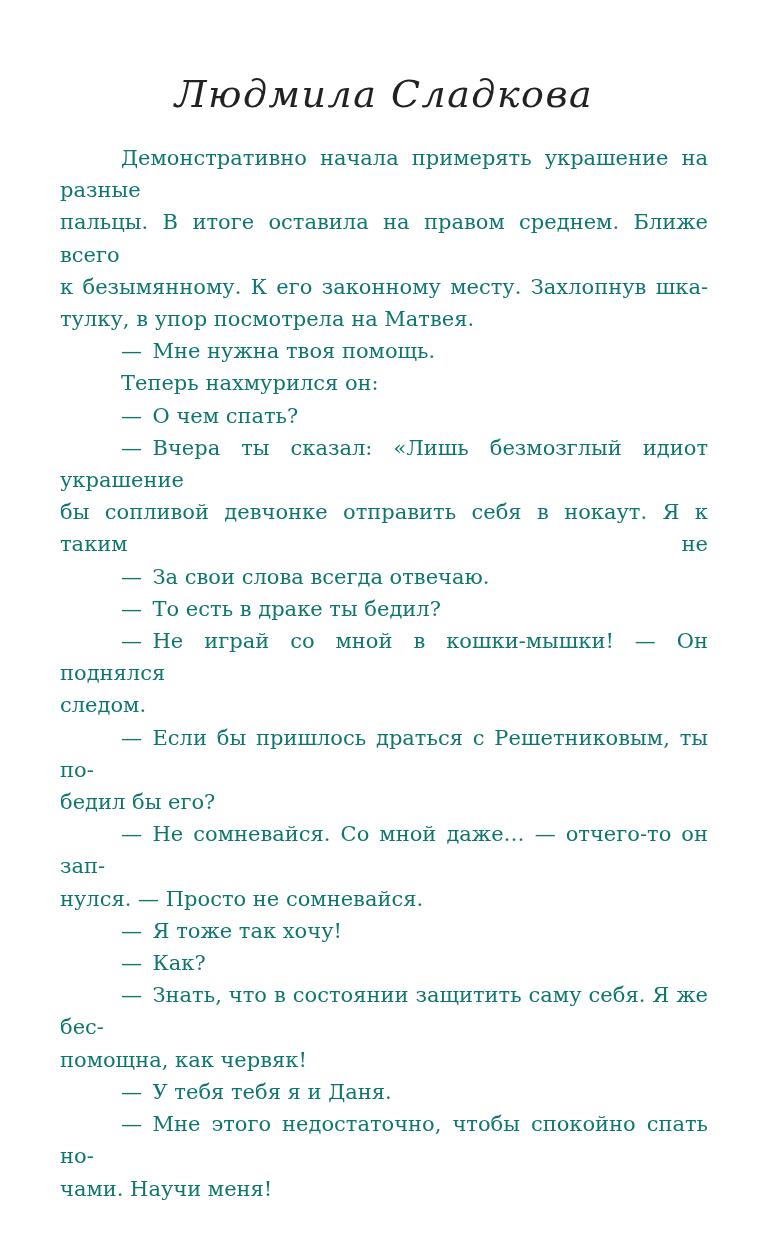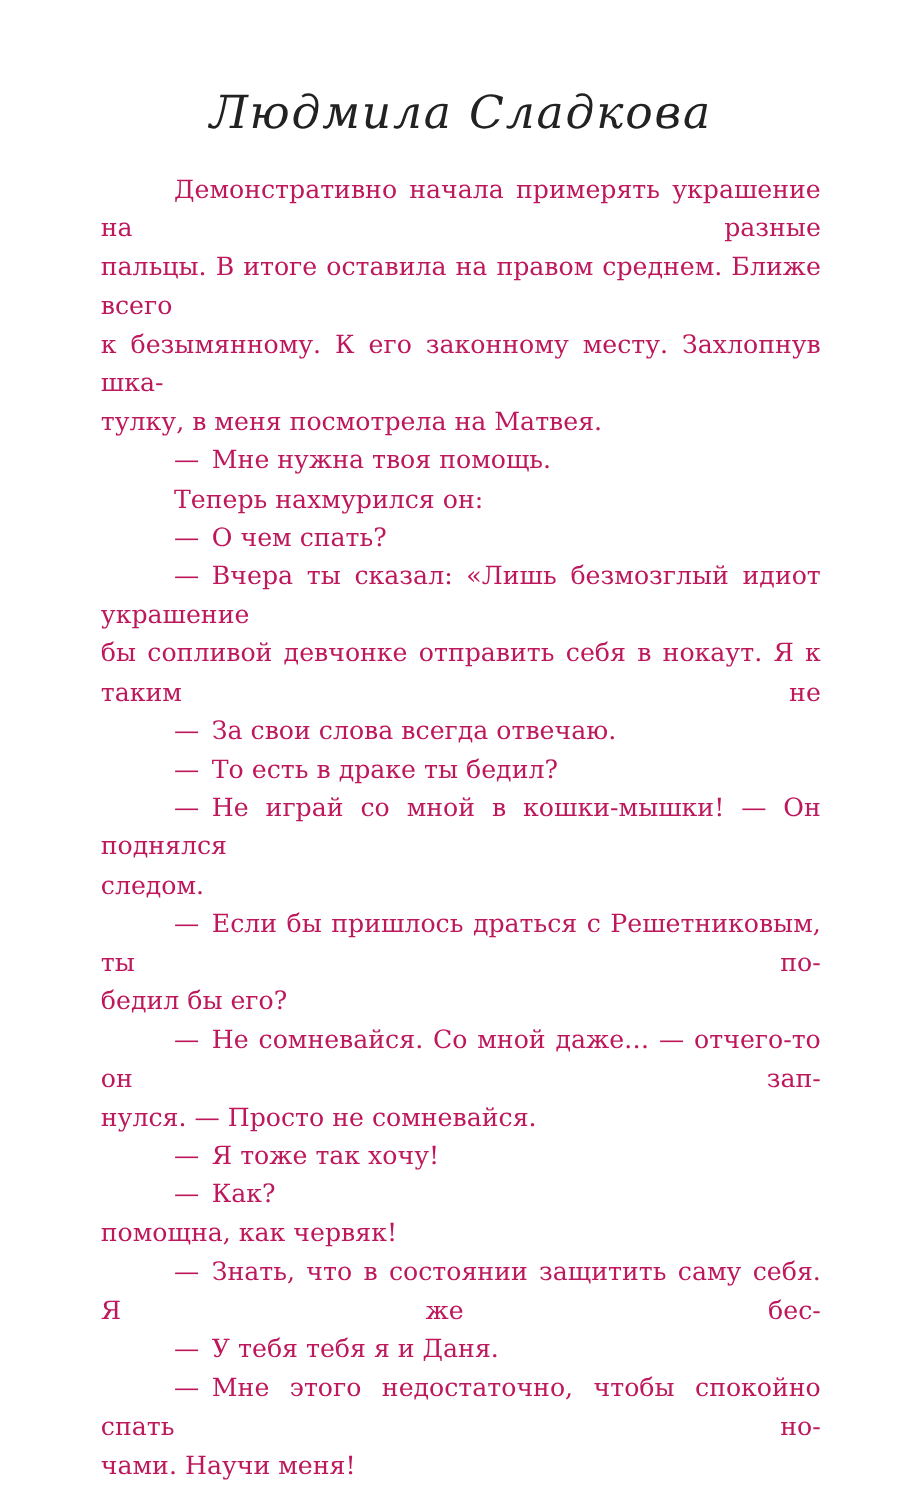--- a/index.html
+++ b/index.html
@@ -10,21 +10,21 @@
   .page {
     position: relative;
     width: 768px;
     height: 1241px;
     margin: 0 auto;
     background: #ffffff;
     color: #1d1d1d;
     font-family: "DejaVu Serif", "Liberation Serif", serif;
     overflow: hidden;
     box-sizing: border-box;
-    padding: 0 84px;
+    padding: 0 60px;
   }
   .running-head {
     margin-top: 68px;
     height: 52px;
     text-align: center;
     font-style: italic;
     font-size: 38px;
     font-weight: 400;
     letter-spacing: 1.5px;
     color: #222222;
@@ -34,21 +34,21 @@
     margin-top: 22px;
     font-size: 21px;
   }
   .paragraph {
     margin: 0;
     padding: 0;
   }
   .line {
     line-height: 32.2px;
     white-space: normal;
-    color: #be185d;
+    color: #0f766e;
   }
   .line.first {
     text-indent: 61px;
   }
   .line.just {
     text-align: justify;
     text-align-last: justify;
   }
   .line.last {
     text-align: left;
@@ -59,21 +59,21 @@
 <body>
 
 <div class="page">
   <div class="running-head">Людмила Сладкова</div>
 
   <div class="text-block">
       <div class="paragraph">
         <div class="line first just">Демонстративно начала примерять украшение на разные</div>
         <div class="line just">пальцы. В итоге оставила на правом среднем. Ближе всего</div>
         <div class="line just">к безымянному. К его законному месту. Захлопнув шка-</div>
-        <div class="line last">тулку, в меня посмотрела на Матвея.</div>
+        <div class="line last">тулку, в упор посмотрела на Матвея.</div>
       </div>
       <div class="paragraph">
         <div class="line first last">— Мне нужна твоя помощь.</div>
       </div>
       <div class="paragraph">
         <div class="line first last">Теперь нахмурился он:</div>
       </div>
       <div class="paragraph">
         <div class="line first last">— О чем спать?</div>
       </div>
@@ -99,22 +99,22 @@
         <div class="line first just">— Не сомневайся. Со мной даже… — отчего-то он зап-</div>
         <div class="line last">нулся. — Просто не сомневайся.</div>
       </div>
       <div class="paragraph">
         <div class="line first last">— Я тоже так хочу!</div>
       </div>
       <div class="paragraph">
         <div class="line first last">— Как?</div>
       </div>
       <div class="paragraph">
+        <div class="line first just">— Знать, что в состоянии защитить саму себя. Я же бес-</div>
         <div class="line last">помощна, как червяк!</div>
-        <div class="line first just">— Знать, что в состоянии защитить саму себя. Я же бес-</div>
       </div>
       <div class="paragraph">
         <div class="line first last">— У тебя тебя я и Даня.</div>
       </div>
       <div class="paragraph">
         <div class="line first just">— Мне этого недостаточно, чтобы спокойно спать но-</div>
         <div class="line last">чами. Научи меня!</div>
       </div>
     </div>
 

